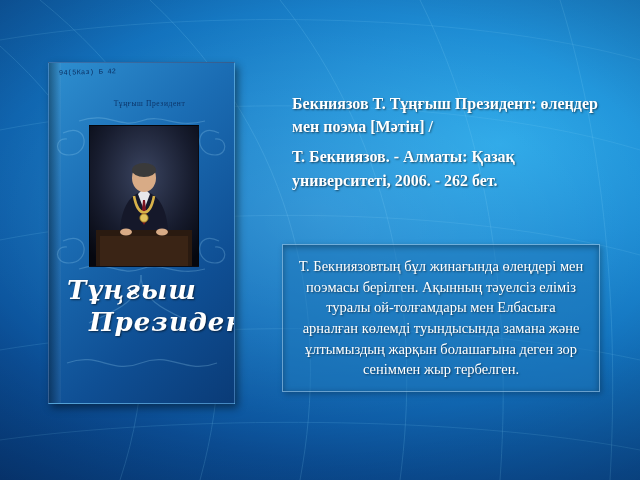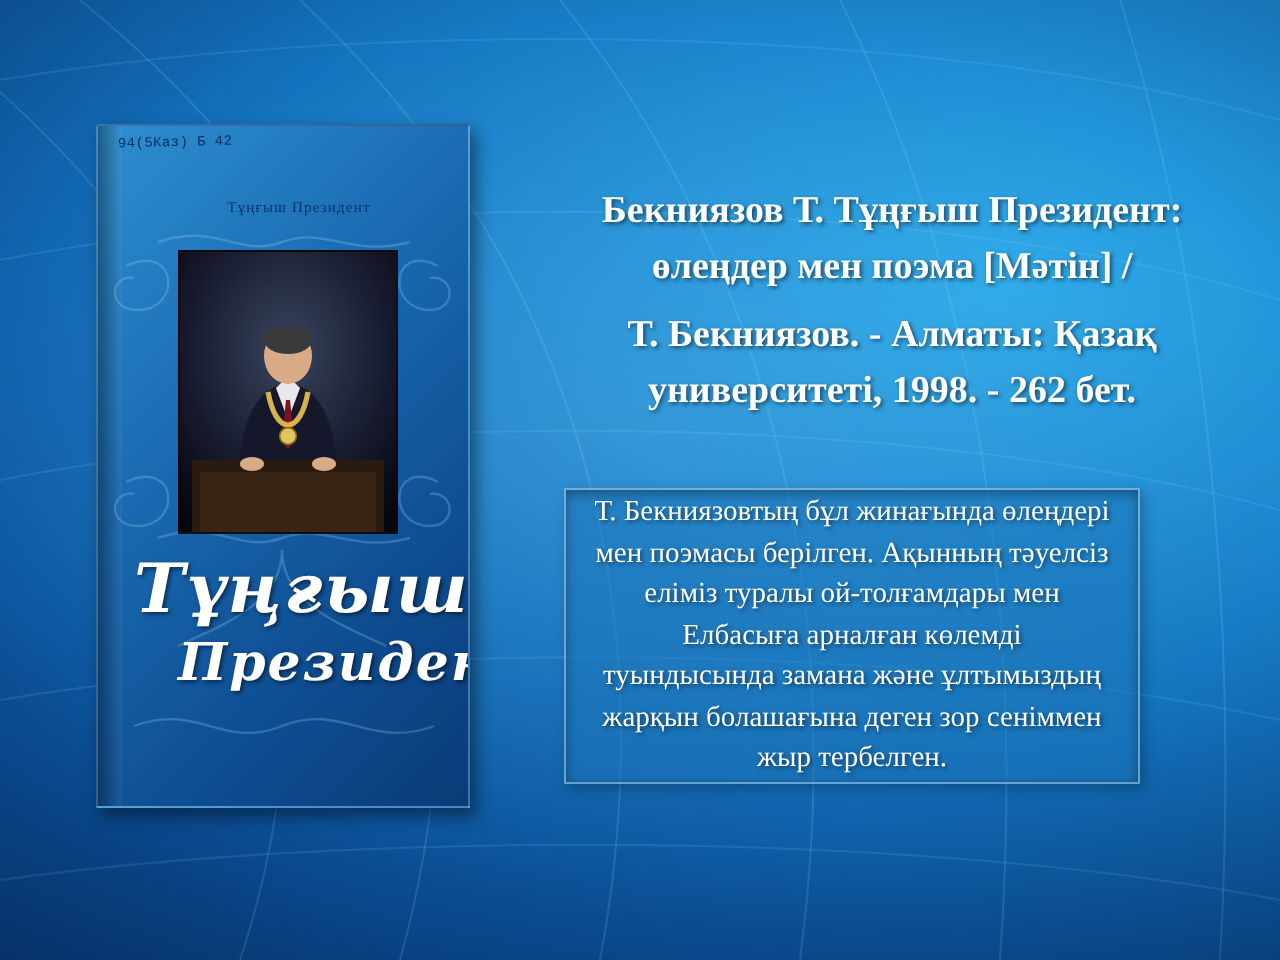--- a/index.html
+++ b/index.html
@@ -95,54 +95,53 @@
     left: 14px;
     top: 212px;
     right: 8px;
     color: #ffffff;
     font-family: "DejaVu Serif", serif;
     font-style: italic;
     font-weight: bold;
     text-shadow: 1px 1px 2px rgba(0,0,0,0.55);
   }
   .book .title-script .l1 {
-    font-size: 34px;
+    font-size: 26px;
     letter-spacing: 1px;
     padding-left: 4px;
   }
   .book .title-script .l2 {
     font-size: 26px;
     letter-spacing: 1px;
     padding-left: 26px;
     margin-top: 2px;
   }
 
   
   .biblio {
     position: absolute;
     left: 292px;
     top: 92px;
     width: 308px;
-    text-align: center;
     color: #ffffff;
     font-family: "Liberation Serif", serif;
     font-weight: bold;
-    font-size: 19px;
+    font-size: 16px;
     line-height: 1.45;
     text-shadow: 1px 1px 2px rgba(0,0,0,0.55);
   }
   .biblio p { margin: 0 0 7px 0; }
   .biblio p:last-child { margin-bottom: 0; }
 
   
   .annotation {
     position: absolute;
     left: 282px;
     top: 244px;
-    width: 288px;
+    width: 318px;
     height: 148px;
     background: rgba(30, 118, 186, 0.55);
     border: 1px solid rgba(255,255,255,0.35);
     box-shadow: 0 2px 6px rgba(0,0,0,0.35) inset, 2px 2px 6px rgba(0,0,0,0.25);
     box-sizing: border-box;
     padding: 12px 14px;
     color: #ffffff;
     font-family: "Liberation Serif", serif;
     font-size: 14.5px;
     line-height: 1.42;
@@ -232,20 +231,20 @@
     </div>
 
     <div class="title-script">
       <div class="l1">Тұңғыш</div>
       <div class="l2">Президент</div>
     </div>
   </div>
 
   <div class="biblio">
     <p>Бекниязов Т. Тұңғыш Президент: өлеңдер мен поэма [Мәтін] /</p>
-    <p>Т. Бекниязов. - Алматы: Қазақ университеті, 1998. - 262 бет.</p>
+    <p>Т. Бекниязов. - Алматы: Қазақ университеті, 2006. - 262 бет.</p>
   </div>
 
   <div class="annotation">
     <span>Т. Бекниязовтың бұл жинағында өлеңдері мен поэмасы берілген. Ақынның тәуелсіз еліміз туралы ой-толғамдары мен Елбасыға арналған көлемді туындысында замана және ұлтымыздың жарқын болашағына деген зор сеніммен жыр тербелген.</span>
   </div>
 
 </div>
 
 </body></html>

